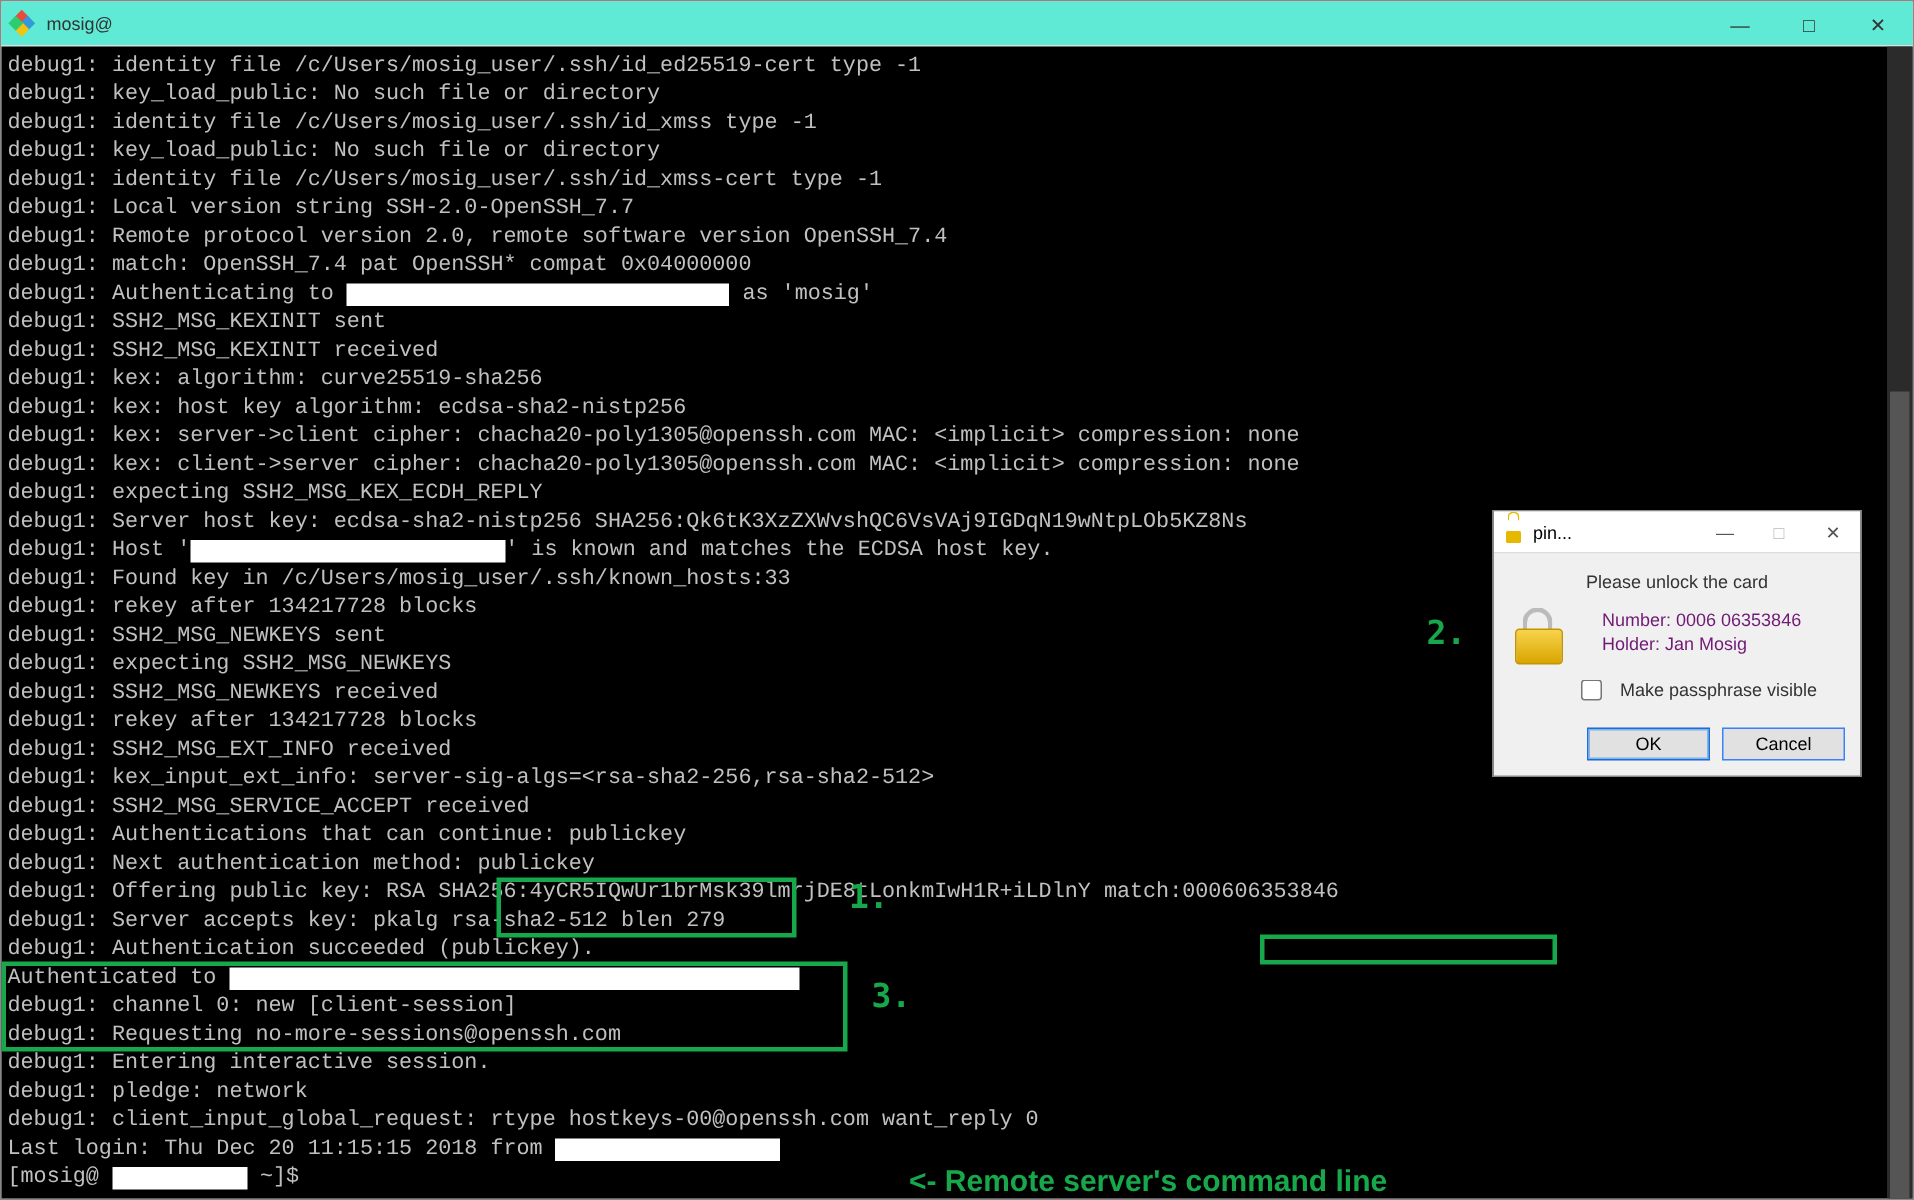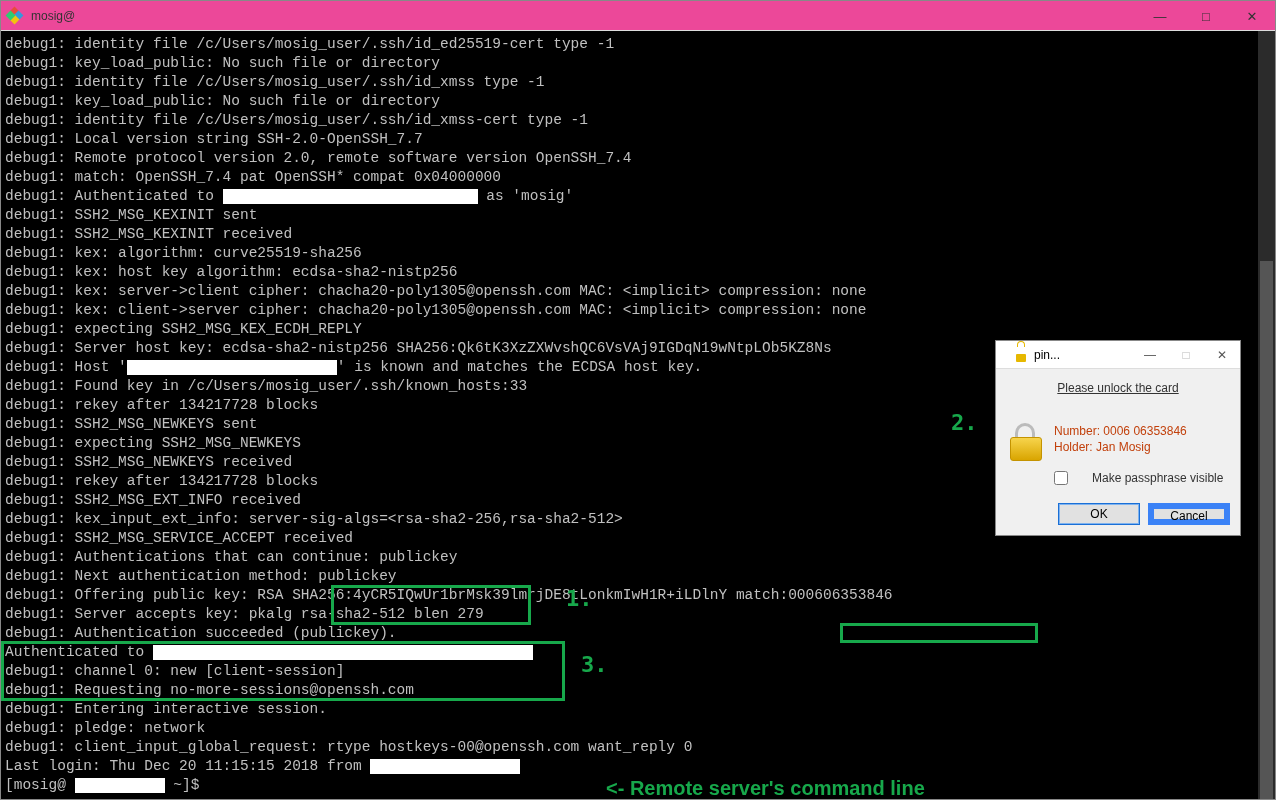--- a/index.html
+++ b/index.html
@@ -16,21 +16,21 @@
     position: absolute;
     left: 0; top: 0;
     width: 1276px; height: 800px;
     border: 1px solid #888;
     background: #fff;
     display: flex;
     flex-direction: column;
   }
   .titlebar {
     height: 30px;
-    background: #ec4899;
+    background: #5eead4;
     display: flex;
     align-items: center;
     padding-left: 6px;
     border-bottom: 1px solid #ddd;
     position: relative;
   }
   .titlebar .app-icon {
     width: 16px; height: 16px;
     margin-right: 8px;
     position: relative;
@@ -110,66 +110,66 @@
     width: 246px;
     background: #f0f0f0;
     border: 1px solid #888;
     box-shadow: 3px 3px 10px rgba(0,0,0,0.3);
     font-size: 12px;
   }
   .dialog .dlg-title {
     height: 28px;
     background:#fff;
     display:flex; align-items:center;
-    padding-left:18px;
+    padding-left:6px;
     border-bottom:1px solid #ddd;
     position:relative;
   }
   .dialog .dlg-title .lock-mini {
     width:14px; height:14px; margin-right:6px;
     display:flex; align-items:flex-end; justify-content:center;
   }
   .dialog .dlg-title .lock-mini .body { width:10px; height:8px; background:#e6b800; border-radius:1px; }
   .dialog .dlg-title .lock-mini .sh { position:absolute; width:8px; height:6px; border:1.5px solid #e6b800; border-bottom:none; border-radius:4px 4px 0 0; top:0; }
   .dialog .dlg-controls { position:absolute; right:0; top:0; display:flex; height:28px; }
   .dialog .dlg-controls div { width:36px; display:flex; align-items:center; justify-content:center; color:#555; font-size:12px; }
   .dialog .dlg-controls .disabled { color:#bbb; }
   .dialog .dlg-body {
     padding: 12px 12px 10px 12px;
   }
-  .dialog .msg { text-align:center; margin-bottom:28px; color:#333;text-decoration:underline; }
+  .dialog .msg { text-align:center; margin-bottom:10px; color:#333; }
   .dialog .row { display:flex; align-items:flex-start; }
   .dialog .biglock {
     width:36px; height:40px; margin-right:10px; position:relative; flex-shrink:0;
   }
   .dialog .biglock .sh {
     position:absolute; left:7px; top:0; width:20px; height:16px;
     border:3px solid #bbb; border-bottom:none; border-radius:12px 12px 0 0;
   }
   .dialog .biglock .bd {
     position:absolute; left:2px; top:14px; width:32px; height:24px;
     background: linear-gradient(#f7d44c,#d9a500); border-radius:3px;
     border:1px solid #c49300;
   }
-  .dialog .info { color:#c2410c; line-height:16px; }
+  .dialog .info { color:#701a75; line-height:16px;margin-left:14px; }
   .dialog .pinrow { display:flex; align-items:center; margin-top:10px; }
   .dialog .pinrow label { width:36px; margin-right:10px; text-align:left; }
   .dialog .pinrow input {
     flex:1; border:1px solid #1a6fd6; height:20px; padding:1px 3px;
     font-size:12px;
   }
-  .dialog .checkrow { margin-top:8px; display:flex; align-items:center; gap:24px; padding-left:46px; color:#333; }
+  .dialog .checkrow { margin-top:8px; display:flex; align-items:center; gap:12px; padding-left:46px; color:#333; }
   .dialog .checkrow input { width:14px; height:14px; }
   .dialog .btnrow {
     display:flex; justify-content:flex-end; gap:8px;
     padding: 8px 10px 10px 10px;
   }
   .dialog .btnrow button {
     width:82px; height:22px;
-    background:#e1e1e1; border:6px solid #3b82f6;
+    background:#e1e1e1; border:1px solid #3b82f6;
     font-size:12px;
   }
   .dialog .btnrow button.ok {
     border:1px solid #1a6fd6;
     box-shadow: inset 0 0 0 1px #7fb3ef;
   }
 </style>
 </head>
 <body>
 
@@ -190,21 +190,21 @@
   </div>
 
   <div class="terminal"><span>debug1: identity file /c/Users/mosig_user/.ssh/id_ed25519-cert type -1
 debug1: key_load_public: No such file or directory
 debug1: identity file /c/Users/mosig_user/.ssh/id_xmss type -1
 debug1: key_load_public: No such file or directory
 debug1: identity file /c/Users/mosig_user/.ssh/id_xmss-cert type -1
 debug1: Local version string SSH-2.0-OpenSSH_7.7
 debug1: Remote protocol version 2.0, remote software version OpenSSH_7.4
 debug1: match: OpenSSH_7.4 pat OpenSSH* compat 0x04000000</span>
-<span>debug1: Authenticated to </span><span class="redact" style="width:255px;height:15px"></span><span> as 'mosig'</span>
+<span>debug1: Authenticating to </span><span class="redact" style="width:255px;height:15px"></span><span> as 'mosig'</span>
 <span>debug1: SSH2_MSG_KEXINIT sent
 debug1: SSH2_MSG_KEXINIT received
 debug1: kex: algorithm: curve25519-sha256
 debug1: kex: host key algorithm: ecdsa-sha2-nistp256
 debug1: kex: server-&gt;client cipher: chacha20-poly1305@openssh.com MAC: &lt;implicit&gt; compression: none
 debug1: kex: client-&gt;server cipher: chacha20-poly1305@openssh.com MAC: &lt;implicit&gt; compression: none
 debug1: expecting SSH2_MSG_KEX_ECDH_REPLY
 debug1: Server host key: ecdsa-sha2-nistp256 SHA256:Qk6tK3XzZXWvshQC6VsVAj9IGDqN19wNtpLOb5KZ8Ns</span>
 <span>debug1: Host '</span><span class="redact" style="width:210px;height:15px"></span><span>' is known and matches the ECDSA host key.</span>
 <span>debug1: Found key in /c/Users/mosig_user/.ssh/known_hosts:33

